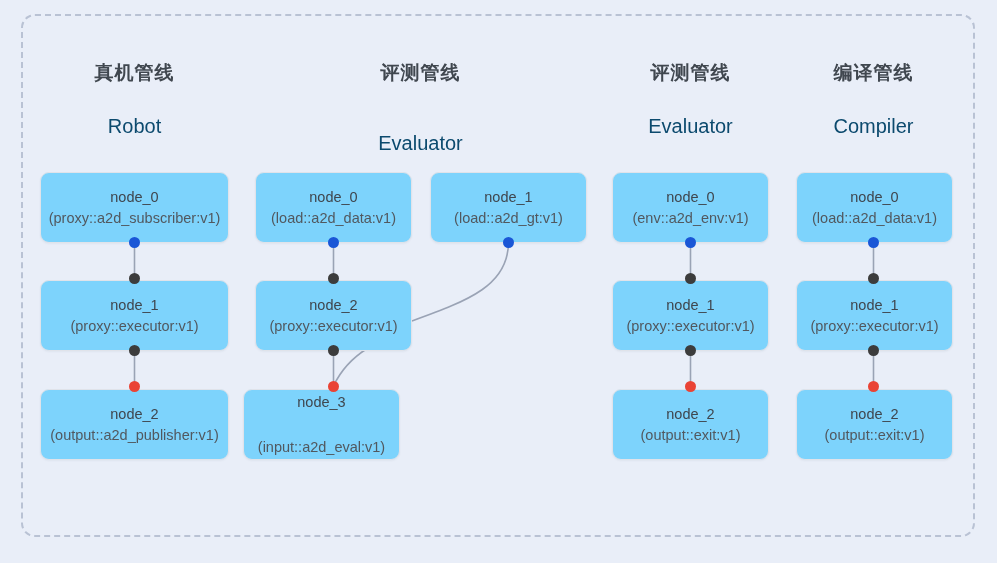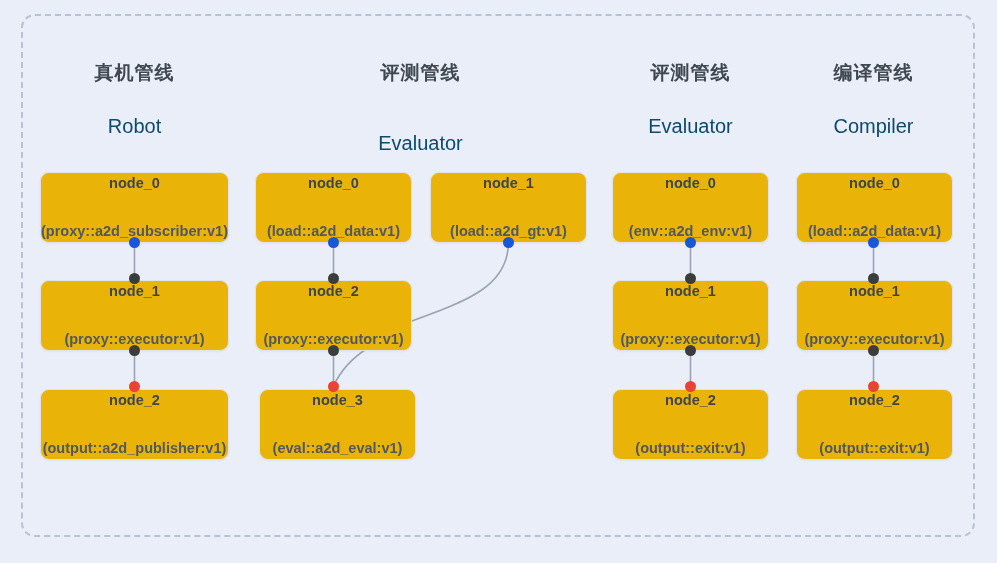--- a/index.html
+++ b/index.html
@@ -62,29 +62,28 @@
     font-size: 20px;
     font-weight: normal;
     color: #0c4a6e;
     line-height: 26px;
     white-space: nowrap;
   }
 
   .node-box {
     position: absolute;
     box-sizing: border-box;
-    background: #eab308;
+    background: #7dd3fc;
     border: 1px solid #e0e3ea;
     border-radius: 9px;
     display: flex;
     flex-direction: column;
     align-items: center;
-    justify-content: space-between;
+    justify-content: center;
     box-shadow: 0 1px 2px rgba(40,50,80,0.05);
-    font-weight: bold;
   }
   .node-name {
     font-size: 14.5px;
     color: #3f464e;
     line-height: 21px;
     white-space: nowrap;
   }
   .node-type {
     font-size: 14.5px;
     color: #51585f;
@@ -181,23 +180,23 @@
   </div>
   <div class="port-dot port-in" style="left:503px; top:237px;"></div>
 
   <div class="node-box" style="left:255px; top:280px; width:157px; height:71px;">
     <div class="node-name">node_2</div>
     <div class="node-type">(proxy::executor:v1)</div>
   </div>
   <div class="port-dot port-mid" style="left:328px; top:273px;"></div>
   <div class="port-dot port-mid" style="left:328px; top:345px;"></div>
 
-  <div class="node-box" style="left:259px; top:389px; width:157px; height:71px;gap:24px;">
+  <div class="node-box" style="left:243px; top:389px; width:157px; height:71px;gap:24px;">
     <div class="node-name">node_3</div>
-    <div class="node-type">(eval::a2d_eval:v1)</div>
+    <div class="node-type">(input::a2d_eval:v1)</div>
   </div>
   <div class="port-dot port-out" style="left:328px; top:381px;"></div>
 
   <div class="node-box" style="left:612px; top:172px; width:157px; height:71px;">
     <div class="node-name">node_0</div>
     <div class="node-type">(env::a2d_env:v1)</div>
   </div>
   <div class="port-dot port-in" style="left:685px; top:237px;"></div>
 
   <div class="node-box" style="left:612px; top:280px; width:157px; height:71px;">

